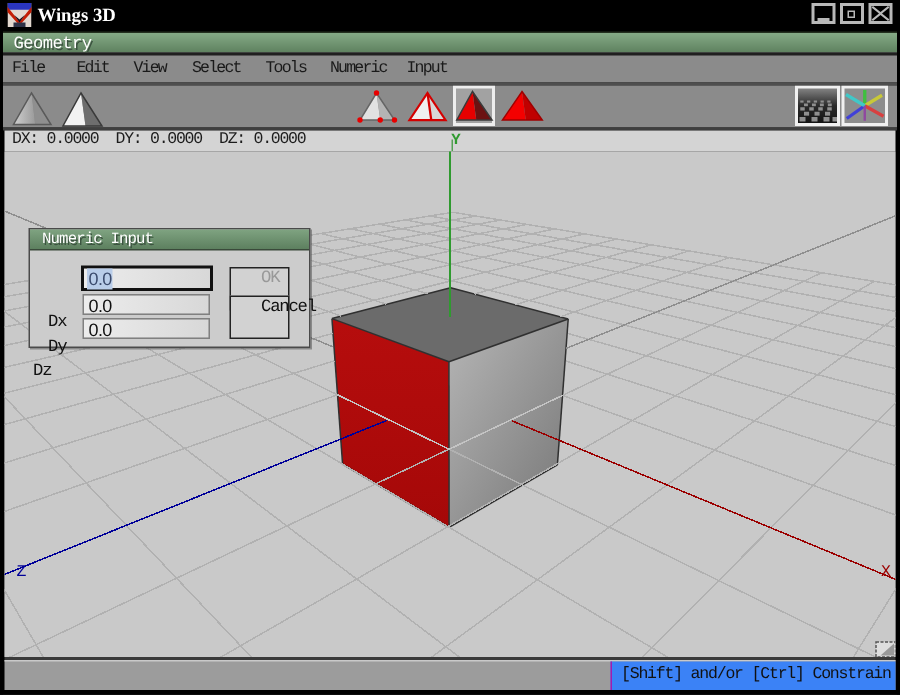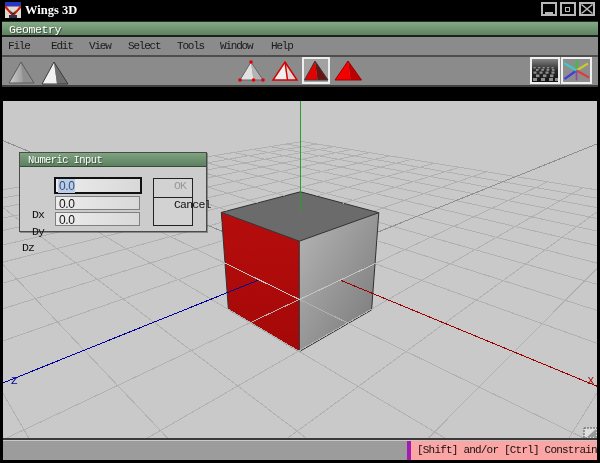--- a/index.html
+++ b/index.html
@@ -28,22 +28,22 @@
 #dxbar span { position:absolute; left:5px; top:0px; color:#1c1c1c; font-size:11px;
   font-family:"Liberation Mono",monospace; letter-spacing:-0.85px; }
 
 #vp { position:absolute; left:3px; top:101px; width:594px; height:337px; background:#c9c9c9; }
 
 #botsep { position:absolute; left:3px; top:438px; width:594px; height:2px; background:#3a3a3a; }
 #botbar { position:absolute; left:3px; top:440px; width:594px; height:20px; background:#9c9c9c;
   border-top:1px solid #c9c9c9; }
 #botbar .lt { position:absolute; left:10px; top:3px; color:#111; font-size:11px;
   font-family:"Liberation Mono",monospace; letter-spacing:-1.2px; }
-#botbar .rtbox { position:absolute; left:404px; top:0px; width:190px; height:19px; background:#fca5a5;
-  border-left:4px solid #a21caf; }
+#botbar .rtbox { position:absolute; left:404px; top:0px; width:190px; height:19px; background:#3b82f6;
+  border-left:1px solid #a21caf; }
 #botbar .rt { position:absolute; left:6px; top:3px; color:#111; font-size:11px; white-space:nowrap;
   font-family:"Liberation Mono",monospace; letter-spacing:-0.8px; }
 #botblk { position:absolute; left:0px; top:460px; width:600px; height:3px; background:#000; }
 
 #lbord { position:absolute; left:0; top:21px; width:2px; height:442px; background:#000; }
 #rbord { position:absolute; left:598px; top:21px; width:2px; height:442px; background:#000; }
 
 #dlg { position:absolute; left:19px; top:152px; width:188px; height:80px;
   background:#cccccc; border:1px solid #4a4a4a; box-shadow:1px 1px 0 rgba(60,60,60,0.45); }
 #dlgtitle { position:absolute; left:0; top:0; width:186px; height:14px;
@@ -82,22 +82,22 @@
   </div>
   <div id="geoband">
       <span>Geometry</span>
     </div>
   <div id="menubar">
     <span style="left:6px">File</span>
       <span style="left:49px">Edit</span>
     <span style="left:87px">View</span>
       <span style="left:126px">Select</span>
     <span style="left:175px">Tools</span>
-      <span style="left:218px">Window</span>
-    <span style="left:269px">Help</span>
+      <span style="left:218px">Numeric</span>
+    <span style="left:269px">Input</span>
   </div>
   <div id="msep"></div>
   <div id="toolbar">
     <svg style="position:absolute;left:0px;top:0px" width="596" height="29" viewBox="0 0 596 29">
       <defs>
         <linearGradient id="pyg1" x1="0" y1="0" x2="1" y2="0">
           <stop offset="0" stop-color="#d0d0d0"></stop>
             <stop offset="1" stop-color="#9a9a9a"></stop>
         </linearGradient>
         <linearGradient id="gndg" x1="0" y1="0" x2="0" y2="1">
@@ -168,20 +168,27 @@
         <line x1="574.5" y1="70.5" x2="586" y2="63.5" stroke="#c8c838"></line>
         <line x1="574.5" y1="70.5" x2="587" y2="77.5" stroke="#d84040"></line>
         <line x1="574.5" y1="70.5" x2="562.5" y2="79" stroke="#4040d8"></line>
         <line x1="574.5" y1="70.5" x2="562" y2="63" stroke="#40c8c8"></line>
       </g>
       <line x1="574.5" y1="70.5" x2="574.5" y2="80.5" stroke="#9048a0" stroke-width="1.6"></line>
       </g>
     </svg>
   </div>
   <div id="tsep"></div>
+  <div id="dxbar">
+      <span>DX: 0.0000&nbsp;&nbsp;DY: 0.0000&nbsp;&nbsp;DZ: 0.0000</span>
+    <svg style="position:absolute;left:288px;top:-2px" width="26" height="16" viewBox="0 0 26 16">
+        <text x="13" y="11" text-anchor="middle" fill="#2f9a2f" font-size="10.5" font-weight="bold" font-family="Liberation Mono,monospace">Y</text>
+      </svg>
+    <div style="position:absolute;left:298px;top:6px;width:1px;height:8px;background:#55a055"></div>
+    </div>
   <div id="vp">
     <svg width="594" height="337" viewBox="0 0 594 337">
       <defs>
         <linearGradient id="redg" x1="0" y1="0" x2="0" y2="1">
           <stop offset="0" stop-color="#b60d0d"></stop>
             <stop offset="1" stop-color="#a50808"></stop>
         </linearGradient>
         <linearGradient id="grayg" x1="0" y1="0" x2="1" y2="1">
           <stop offset="0" stop-color="#b6b6b6"></stop>
             <stop offset="1" stop-color="#767676"></stop>

